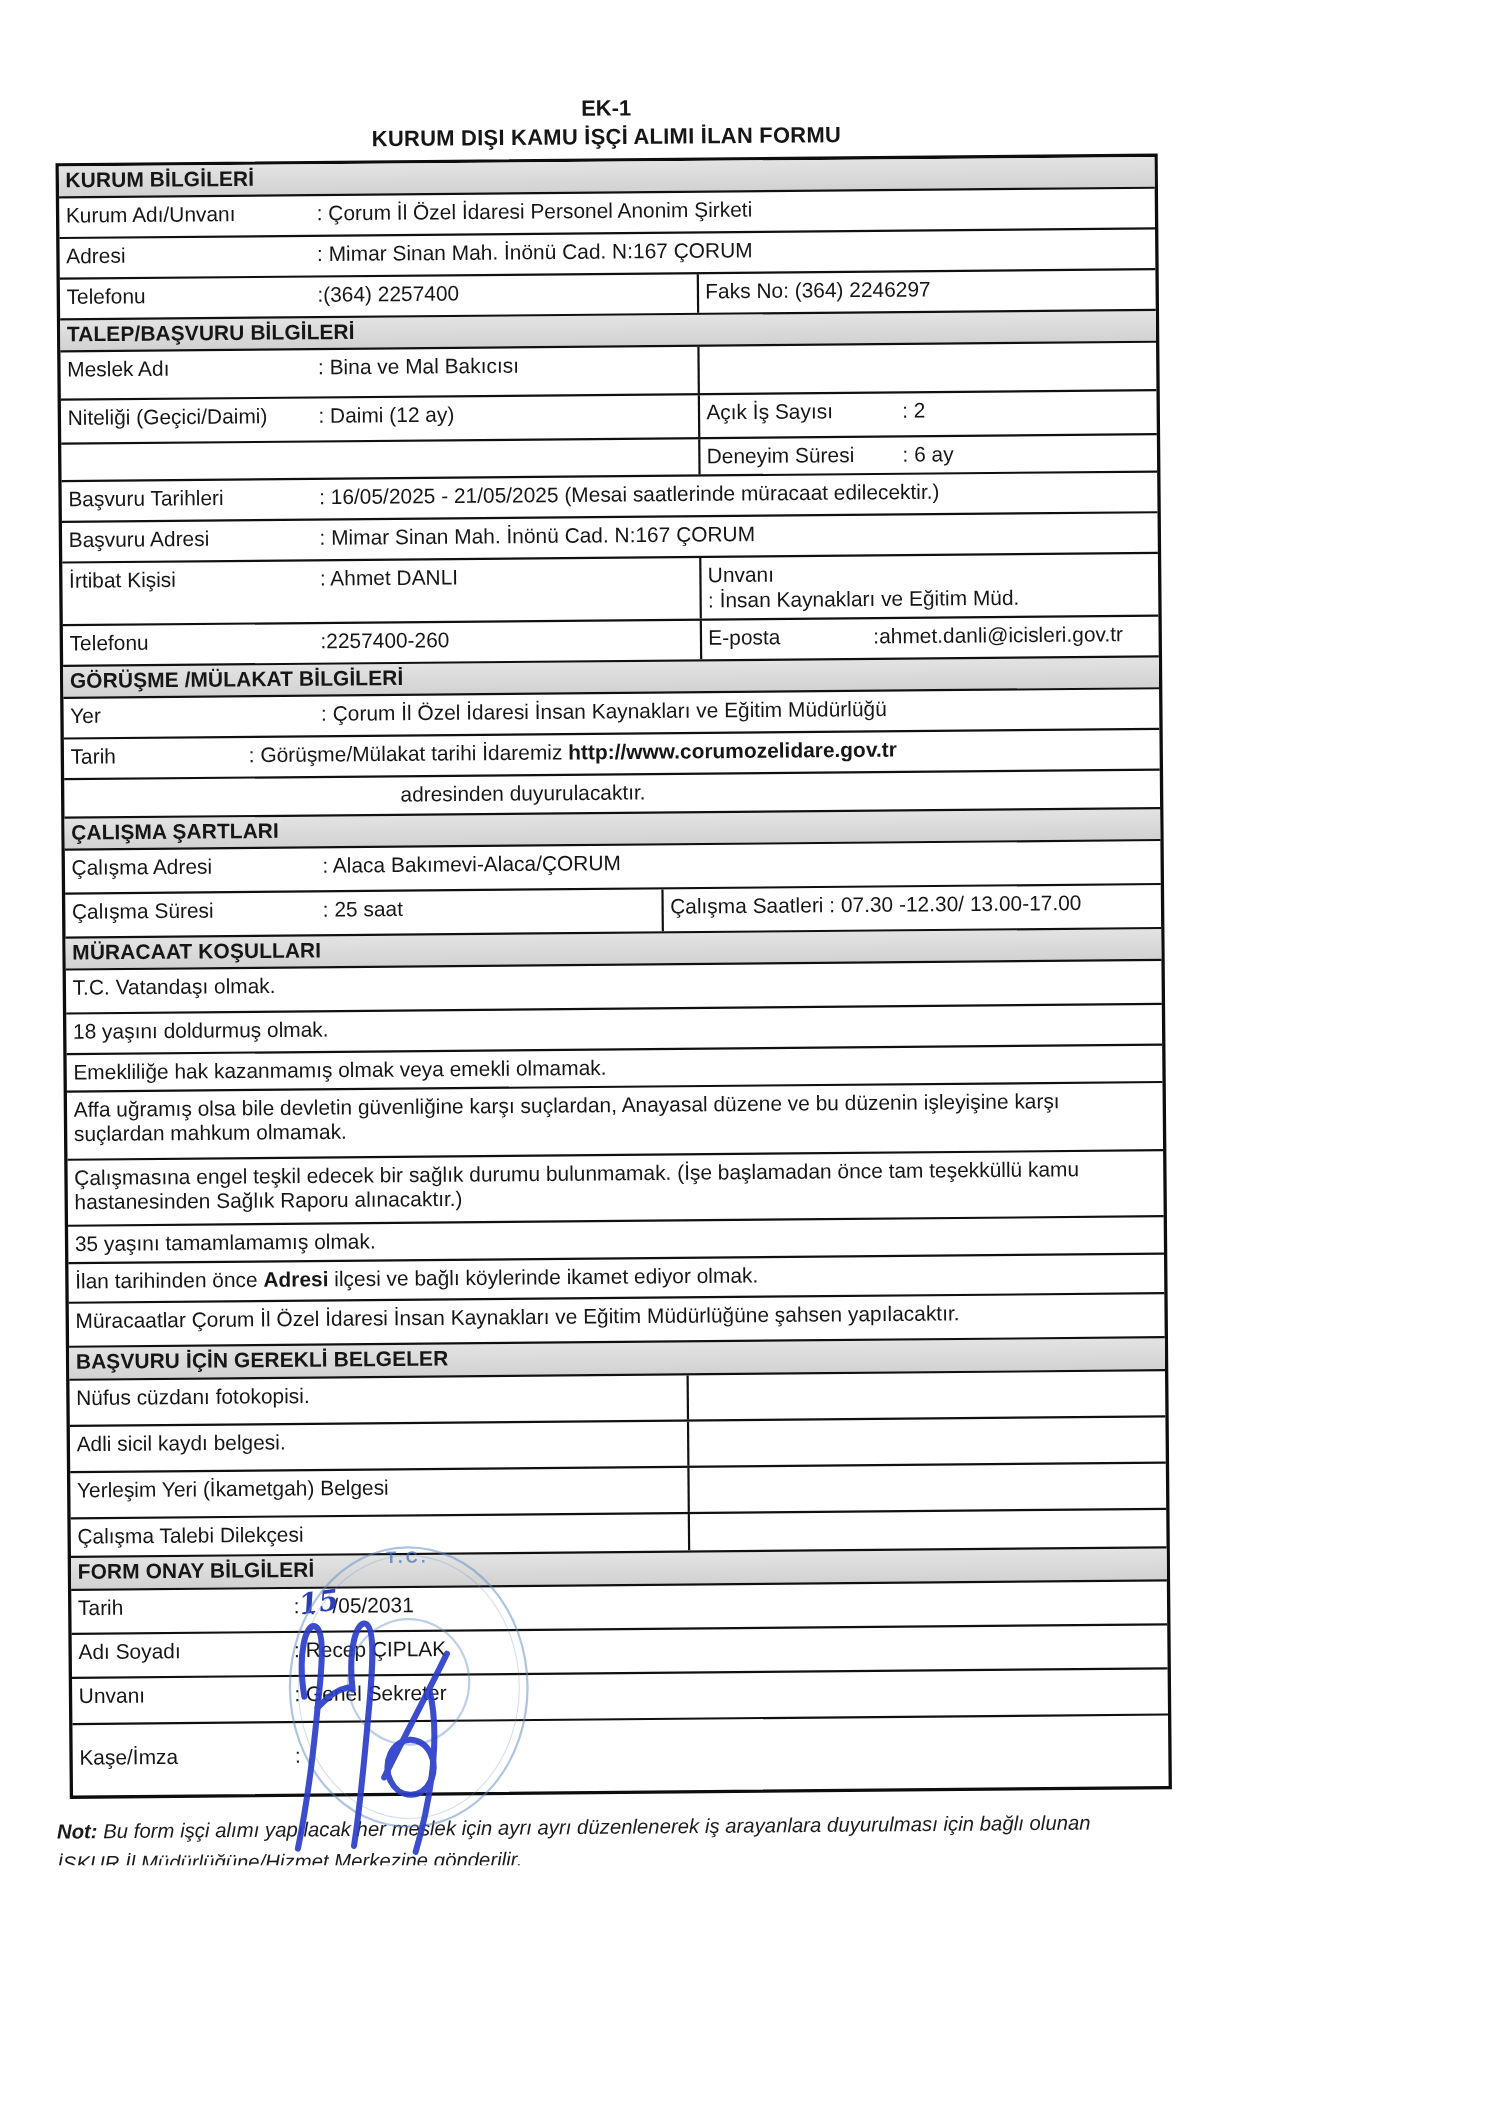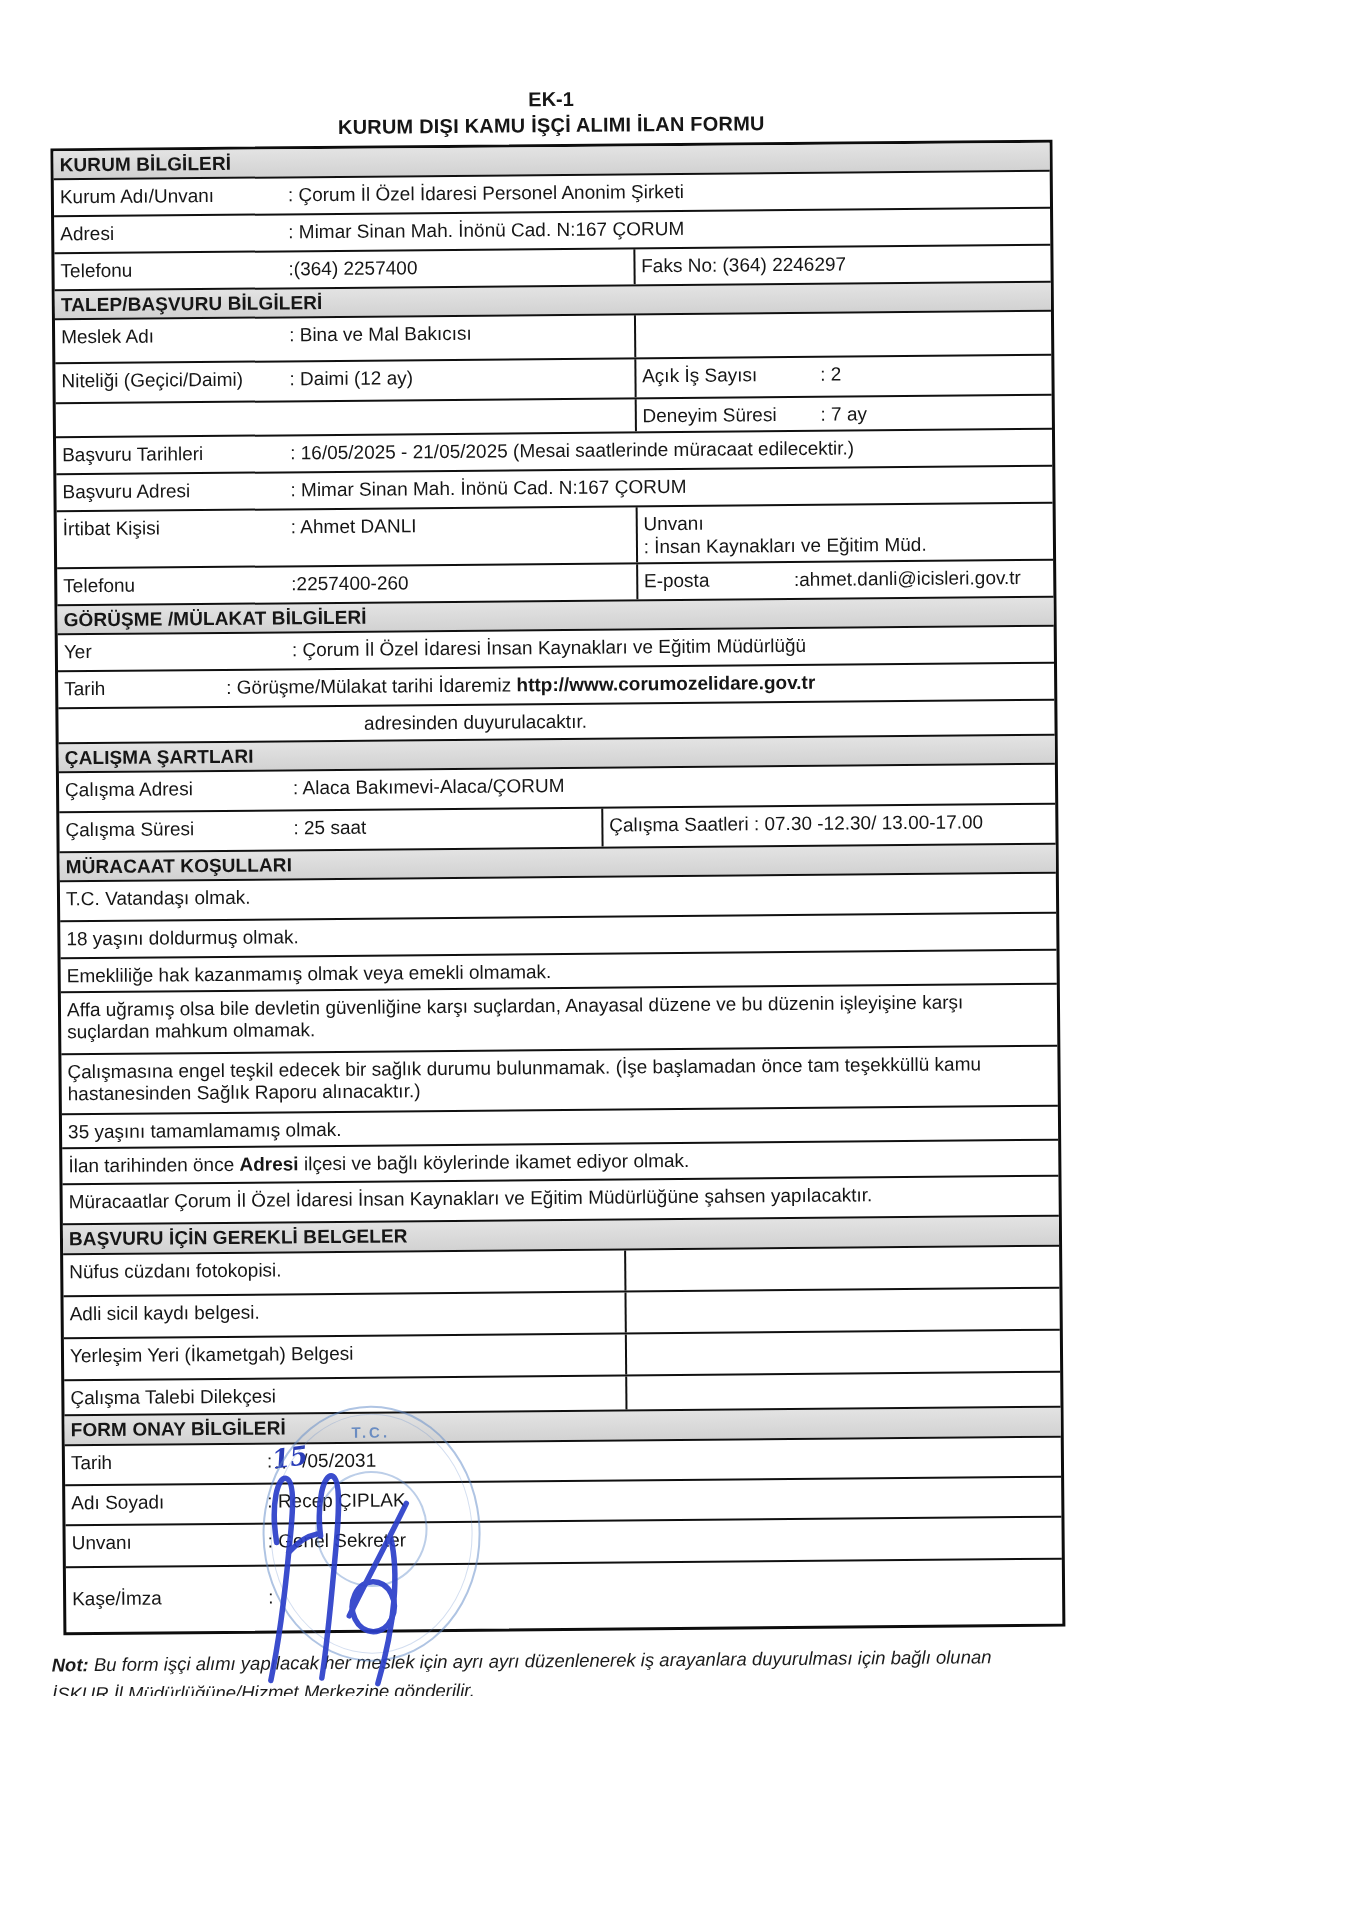--- a/index.html
+++ b/index.html
@@ -37,21 +37,21 @@
   .dots{position:absolute;left:2px;bottom:-2px;font-size:19px;letter-spacing:2px;color:#222;}
   .hand{position:absolute;left:0;top:-8px;font-size:26px;font-style:italic;font-weight:bold;
         color:#2a3db8;transform:rotate(-7deg);font-family:"DejaVu Serif",serif;}
   
   .stamp{position:absolute;left:200px;top:1318px;width:214px;height:252px;border-radius:50%;
          border:2.5px solid rgba(96,138,200,0.50);pointer-events:none;}
   .stamp::before{content:"";position:absolute;left:50%;top:50%;width:108px;height:112px;
          transform:translate(-50%,-54%);border-radius:50%;border:2px solid rgba(96,138,200,0.42);}
   .stamp::after{content:"";position:absolute;left:6px;top:6px;right:6px;bottom:6px;border-radius:50%;
          border:1.5px solid rgba(96,138,200,0.28);}
-  .stamp-tc{position:absolute;left:50%;top:16px;transform:translateX(-50%);font-size:15px;
+  .stamp-tc{position:absolute;left:50%;top:0;transform:translateX(-50%);font-size:15px;
          color:rgba(70,115,185,0.75);letter-spacing:3px;font-weight:bold;}
   .sig{position:absolute;left:190px;top:1352px;pointer-events:none;}
 </style>
 </head>
 <body>
 
 <div class="sheet">
   <div class="doc">
 
     <div class="ttl">EK-1</div>
@@ -75,21 +75,21 @@
       <div class="row h44">
         <div class="c cl"><span class="lbl lw">Meslek Adı</span><span>: Bina ve Mal Bakıcısı</span></div>
         <div class="c cr"></div>
       </div>
       <div class="row h40">
         <div class="c cl"><span class="lbl lw">Niteliği (Geçici/Daimi)</span><span>: Daimi (12 ay)</span></div>
         <div class="c cr"><span class="lbl lw3">Açık İş Sayısı</span><span>: 2</span></div>
       </div>
       <div class="row h30">
         <div class="c cl"></div>
-        <div class="c cr"><span class="lbl lw3">Deneyim Süresi</span><span>: 7 ay</span></div>
+        <div class="c cr"><span class="lbl lw3">Deneyim Süresi</span><span>: 6 ay</span></div>
       </div>
       <div class="row h37">
         <div class="c full"><span class="lbl lw">Başvuru Tarihleri</span><span class="nowrap">: 16/05/2025 - 21/05/2025 (Mesai saatlerinde müracaat edilecektir.)</span></div>
       </div>
       <div class="row h37">
         <div class="c full"><span class="lbl lw">Başvuru Adresi</span><span class="nowrap">: Mimar Sinan Mah. İnönü Cad. N:167 ÇORUM</span></div>
       </div>
       <div class="row h37">
         <div class="c cl"><span class="lbl lw">İrtibat Kişisi</span><span>: Ahmet DANLI</span></div>
         <div class="c cr"><span class="lbl lw2">Unvanı</span><span class="nowrap">: İnsan Kaynakları ve Eğitim Müd.</span></div>

